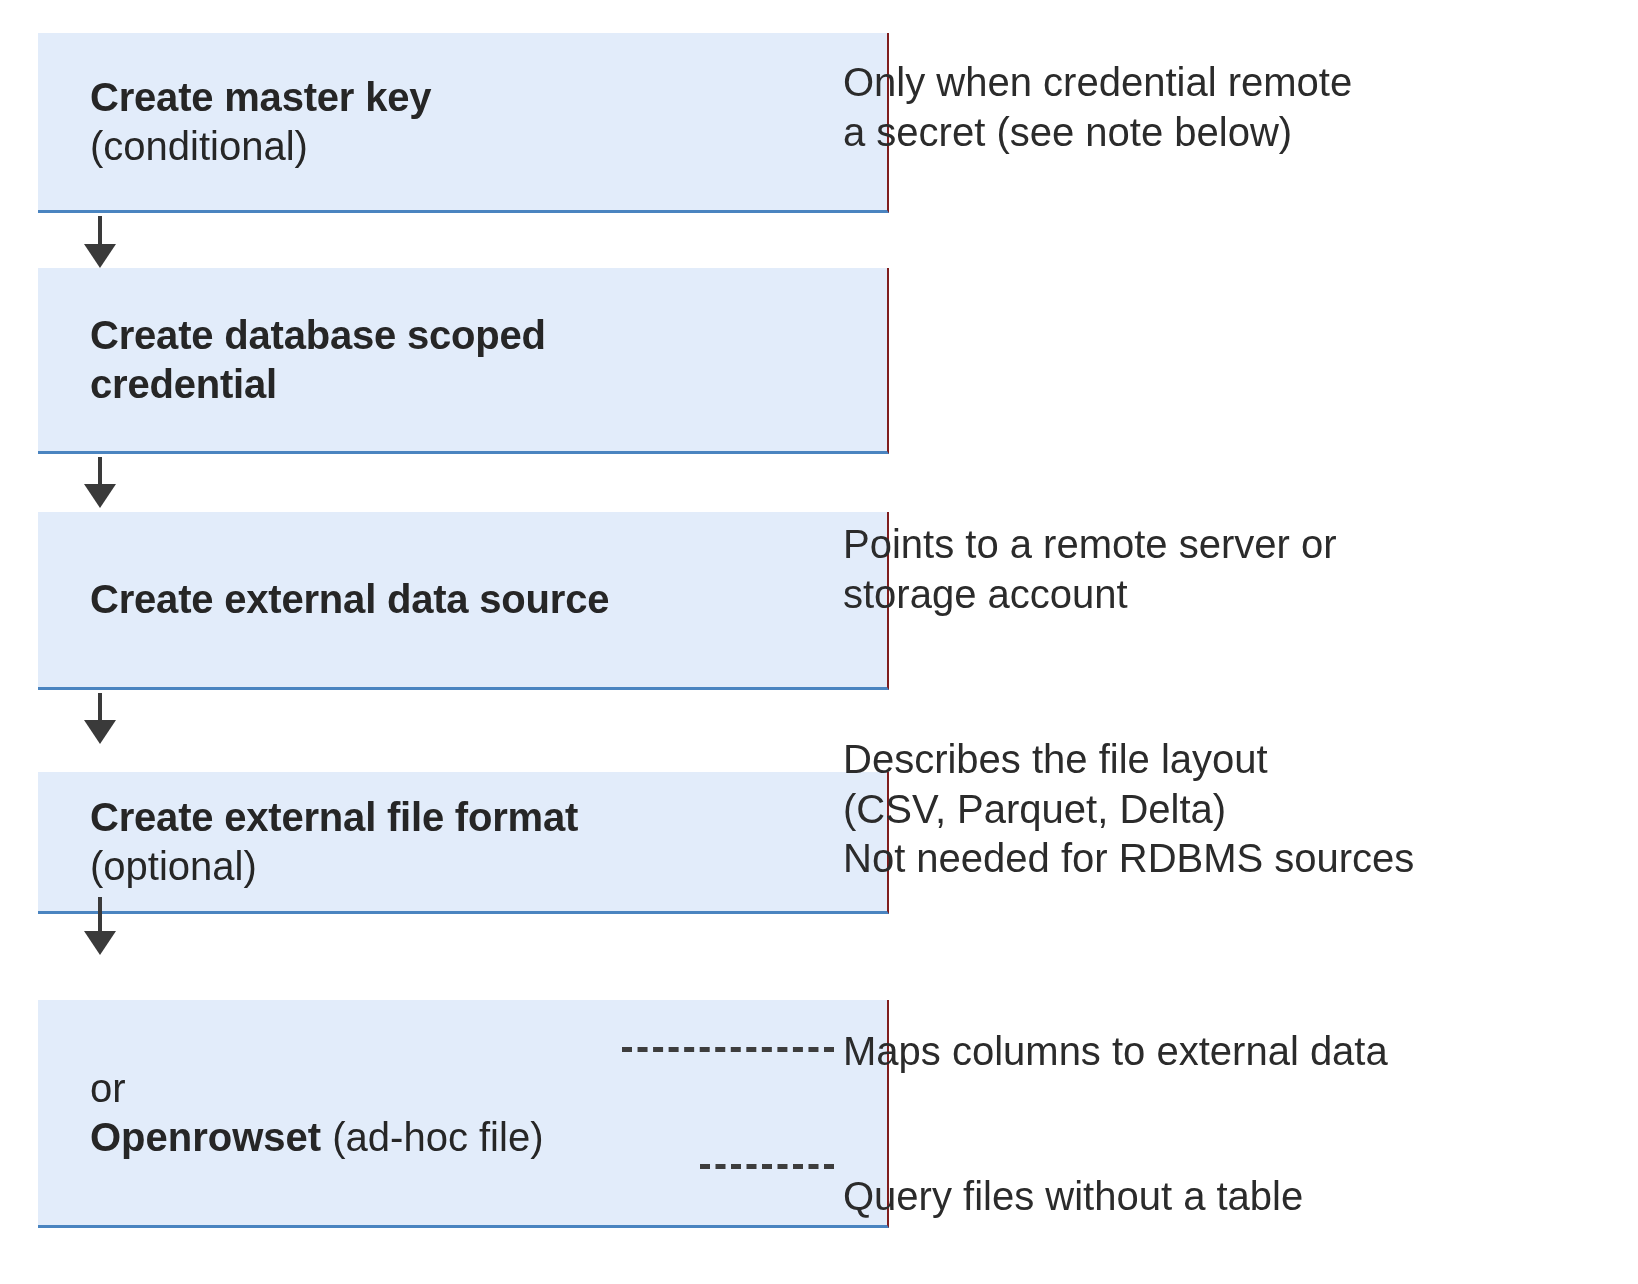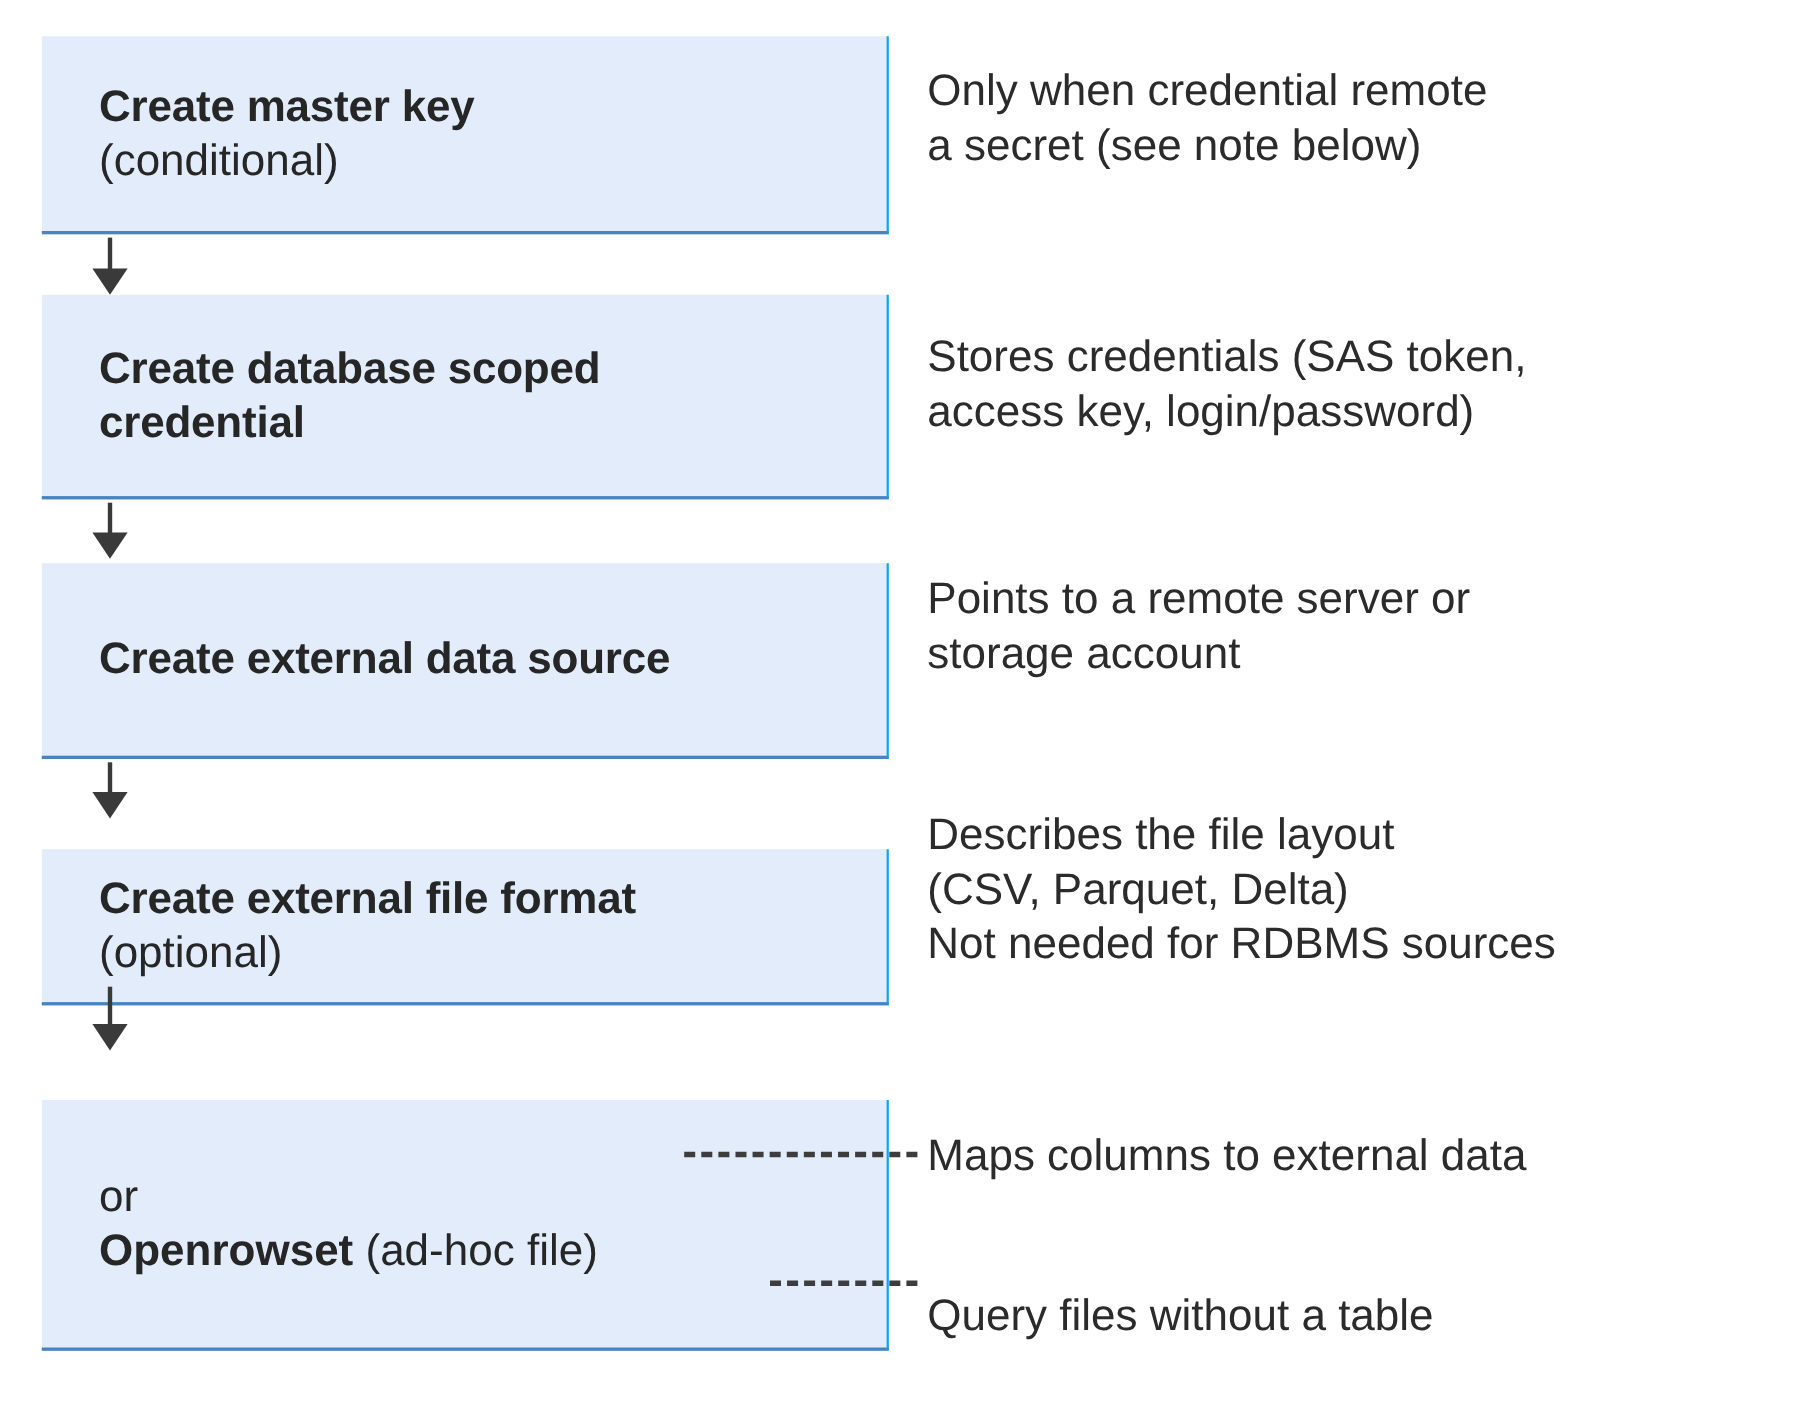--- a/index.html
+++ b/index.html
@@ -20,25 +20,25 @@
     position: absolute;
     left: 0; top: 0;
     width: 1638px;
     height: 1284px;
   }
 
   
   .step-box {
     position: absolute;
     left: 38px;
-    width: 770px;
+    width: 851px;
     box-sizing: border-box;
     background: #e2ecfa;
     border-bottom: 3px solid #4a84c0;
-    border-right: 2px solid #0ea5e9;
+    border-right: 2px solid #7f1d1d;
     display: flex;
     flex-direction: column;
     justify-content: center;
   }
   .step-box .box-lines {
     padding-left: 52px;
     padding-right: 16px;
   }
   .box-line {
     font-size: 40px;
@@ -124,24 +124,20 @@
     <div class="stem" style="height:32px;"></div>
     <div class="head" style="top:28px;"></div>
   </div>
 
   <div class="step-box" style="top:268px; height:186px;">
     <div class="box-lines">
       <div class="box-line bold">Create database scoped</div>
       <div class="box-line bold">credential</div>
     </div>
   </div>
-  <div class="note" style="top:300px;">
-    <div class="note-line">Stores credentials (SAS token,</div>
-    <div class="note-line">access key, login/password)</div>
-  </div>
   <div class="arrow" style="top:457px; height:52px;">
     <div class="stem" style="height:31px;"></div>
     <div class="head" style="top:27px;"></div>
   </div>
 
   <div class="step-box" style="top:512px; height:178px;">
     <div class="box-lines">
       <div class="box-line bold">Create external data source</div>
     </div>
   </div>

